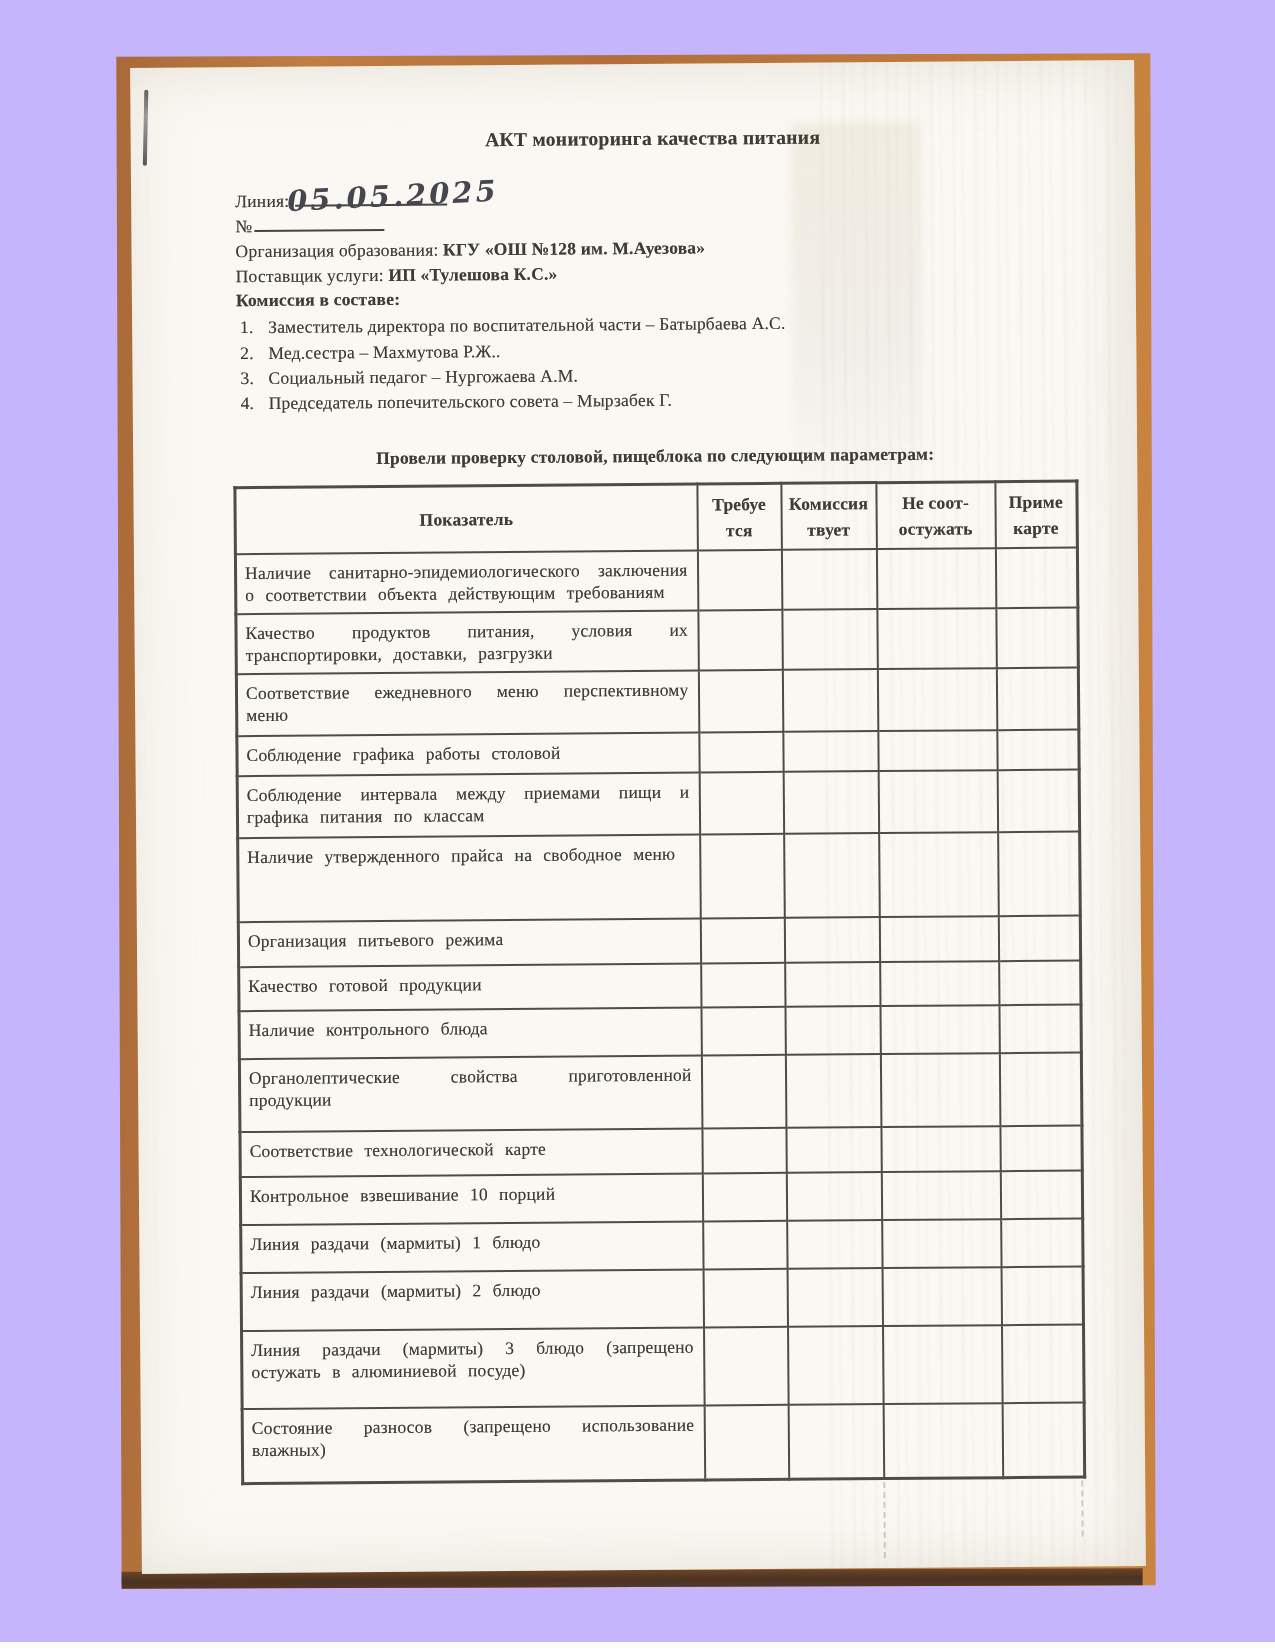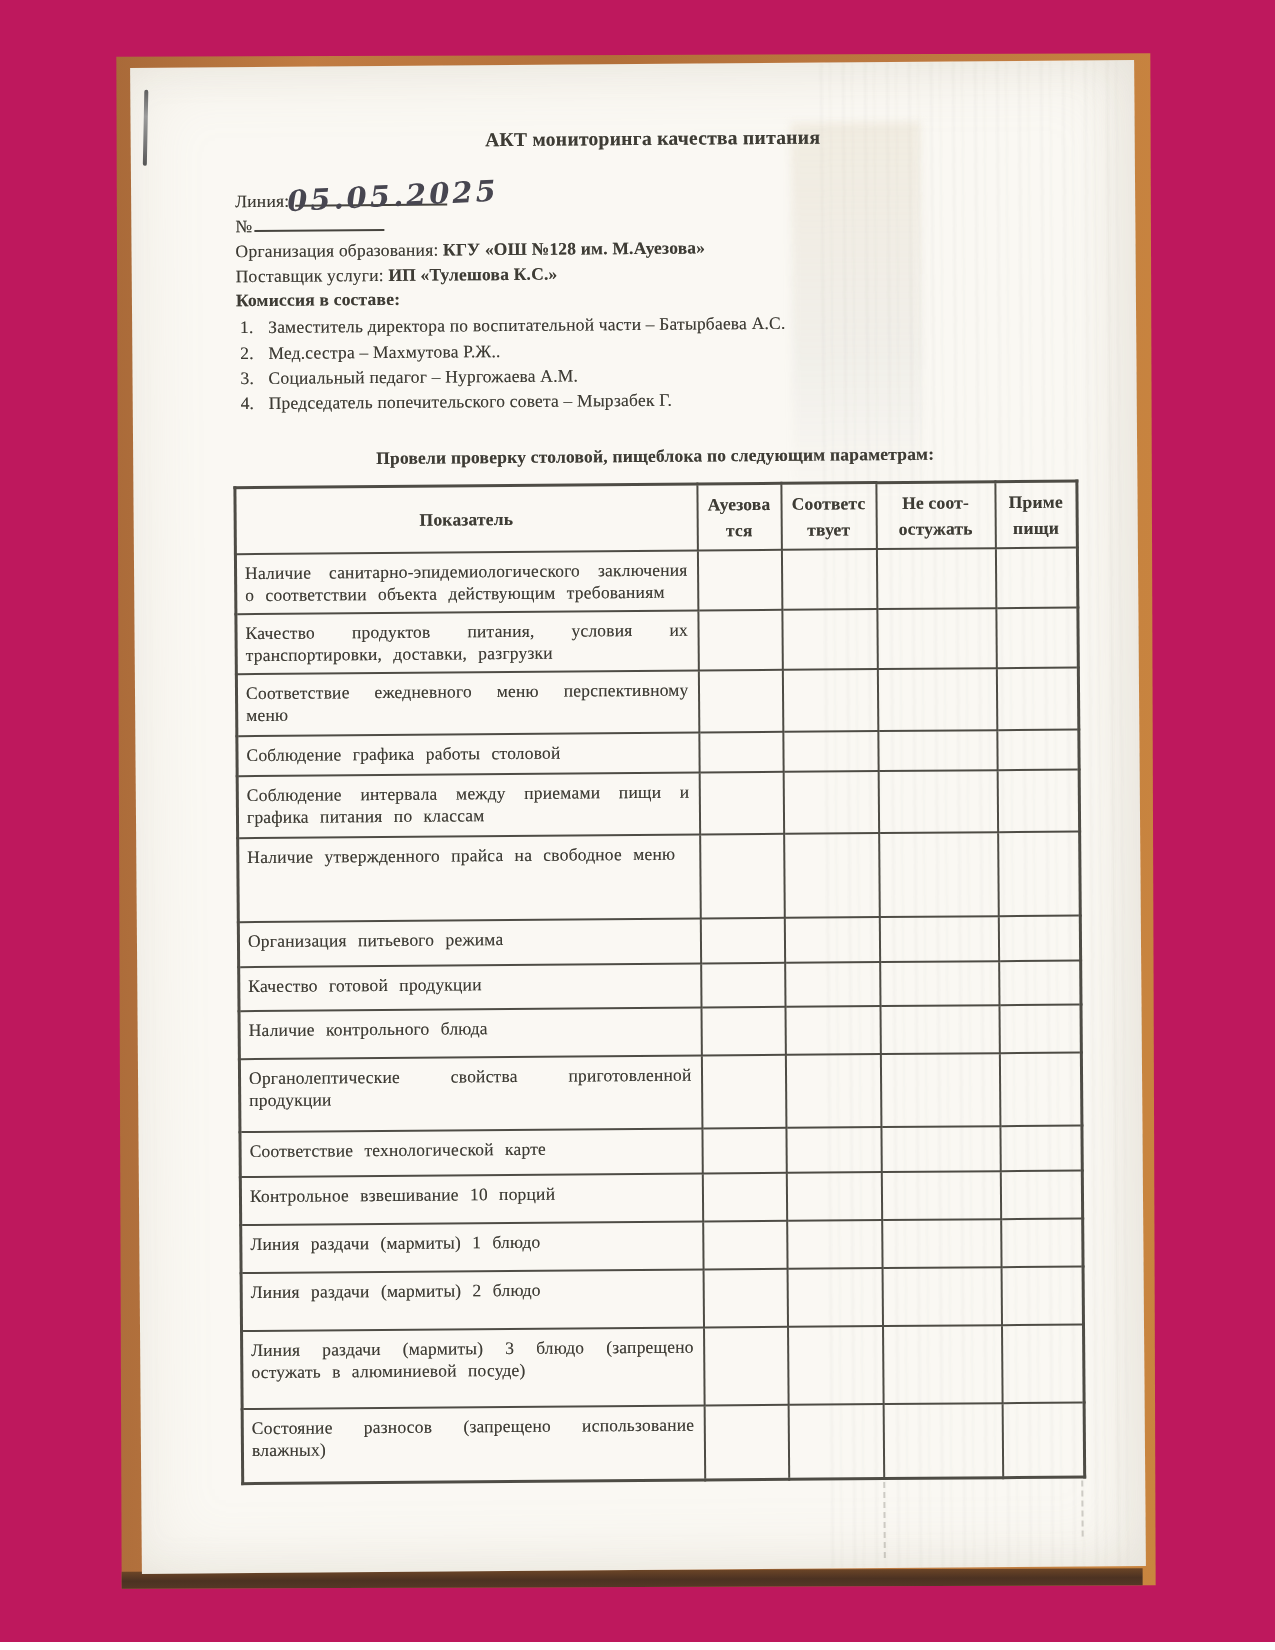--- a/index.html
+++ b/index.html
@@ -9,21 +9,21 @@
     --ink:#3e3c35;
     --table-border:#4e4c45;
     --handwriting:#474650;
   }
   *{box-sizing:border-box;}
   html,body{margin:0;padding:0;}
   body{
     width:1275px;height:1650px;background:#ffffff;
     font-family:"Liberation Serif", serif;color:var(--ink);
   }
-  .scene{position:relative;width:1275px;height:1642px;overflow:hidden;background:#be185d;}
+  .scene{position:relative;width:1275px;height:1642px;overflow:hidden;background:#c4b5fd;}
 
   
   .wood{
     position:absolute;left:119px;top:55px;width:1034px;height:1532px;
     transform:rotate(-0.2deg);
     background:linear-gradient(92deg,#a96a39 0%,#c17c42 18%,#b26f39 45%,#bd7a40 75%,#c9853f 100%);
   }
   .wood::after{
     content:"";position:absolute;left:0;right:13px;bottom:0;height:17px;
     background:linear-gradient(to bottom,#6b4527,#4c3222 55%,#553826);
@@ -166,28 +166,28 @@
         <colgroup>
           <col style="width:462px">
             <col style="width:84px">
             <col style="width:95px">
             <col style="width:119px">
             <col style="width:82px">
         </colgroup>
         <thead>
           <tr>
               <th>Показатель</th>
-              <th>Ауезова
+              <th>Требуе
 тся</th>
-              <th>Соответс
+              <th>Комиссия
 твует</th>
               <th>Не соот-
 остужать</th>
               <th>Приме
-пищи</th>
+карте</th>
             </tr>
         </thead>
         <tbody>
             <tr>
               <td class="indicator">Наличие санитарно-эпидемиологического заключения о соответствии объекта действующим требованиям</td>
               <td class="check"></td>
               <td class="check"></td>
               <td class="check"></td>
               <td class="check"></td>
             </tr>

